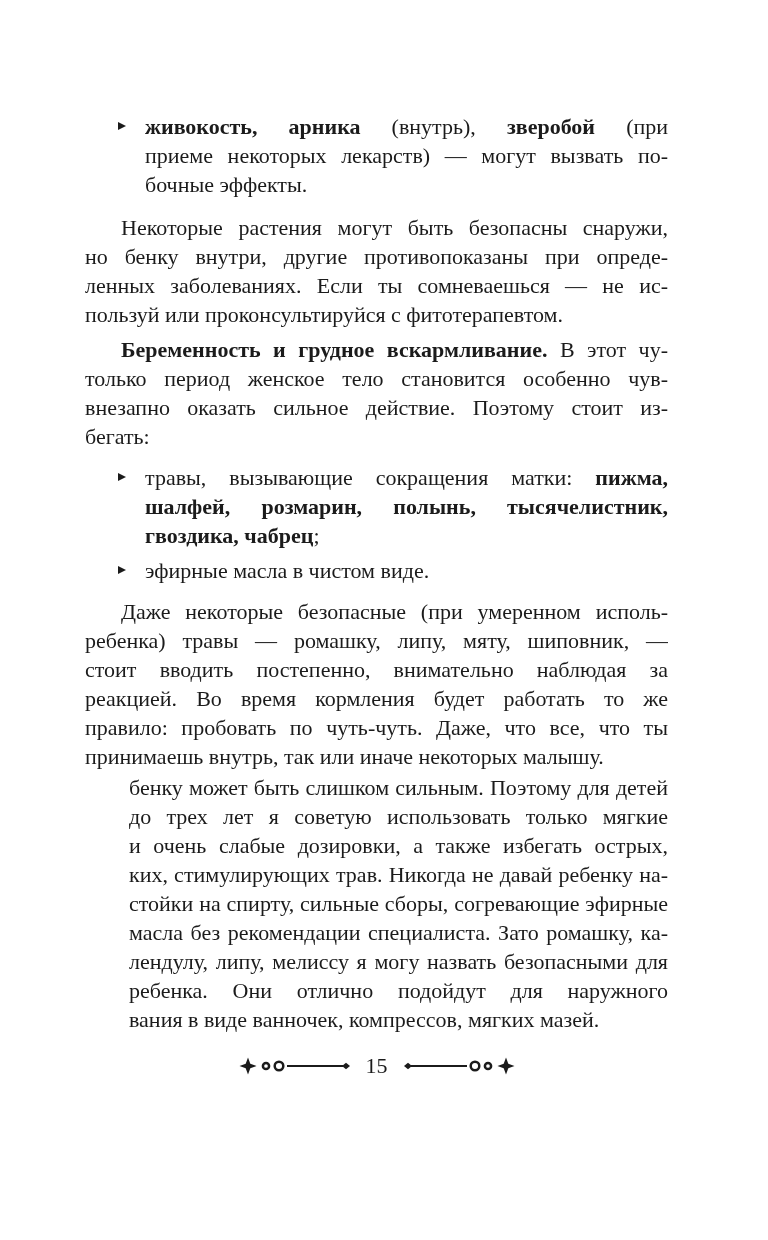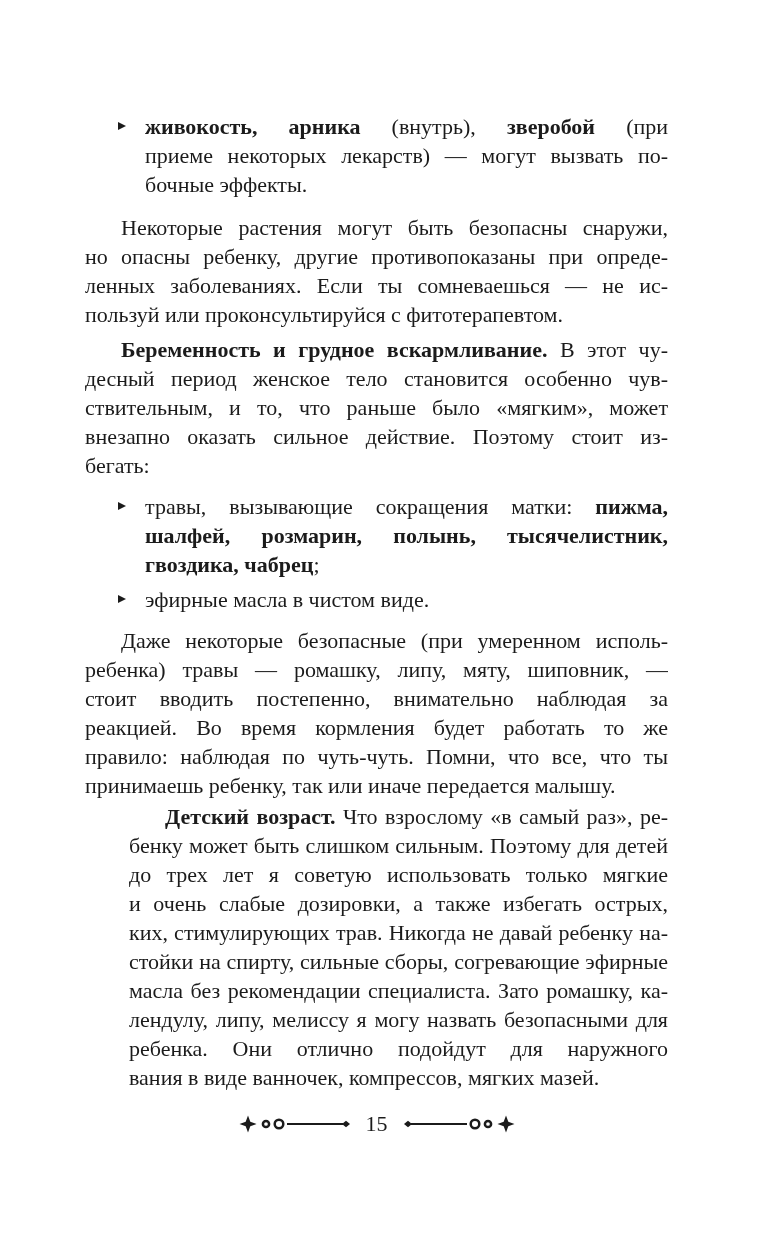--- a/index.html
+++ b/index.html
@@ -75,51 +75,49 @@
 
   <div id="content">
       <div class="block bullet">
         <span class="marker"></span>
         <div class="line first"><span class="bold">живокость, арника</span><span> (внутрь), </span><span class="bold">зверобой</span><span> (при</span></div>
         <div class="line"><span>приеме некоторых лекарств) — могут вызвать по-</span></div>
         <div class="line last"><span>бочные эффекты.</span></div>
       </div>
       <div class="block para">
         <div class="line first"><span>Некоторые растения могут быть безопасны снаружи,</span></div>
-        <div class="line"><span>но опасны ребенку, другие противопоказаны при опреде-</span></div>
+        <div class="line"><span>но бенку внутри, другие противопоказаны при опреде-</span></div>
         <div class="line"><span>ленных заболеваниях. Если ты сомневаешься — не ис-</span></div>
         <div class="line last"><span>пользуй или проконсультируйся с фитотерапевтом.</span></div>
       </div>
       <div class="block para">
         <div class="line first"><span class="bold">Беременность и грудное вскармливание.</span><span> В этот чу-</span></div>
-        <div class="line"><span>десный период женское тело становится особенно чув-</span></div>
-        <div class="line"><span>ствительным, и то, что раньше было «мягким», может</span></div>
+        <div class="line"><span>только период женское тело становится особенно чув-</span></div>
         <div class="line"><span>внезапно оказать сильное действие. Поэтому стоит из-</span></div>
         <div class="line last"><span>бегать:</span></div>
       </div>
       <div class="block bullet">
         <span class="marker"></span>
         <div class="line first"><span>травы, вызывающие сокращения матки: </span><span class="bold">пижма,</span></div>
         <div class="line"><span class="bold">шалфей, розмарин, полынь, тысячелистник,</span></div>
         <div class="line last"><span class="bold">гвоздика, чабрец</span><span>;</span></div>
       </div>
       <div class="block bullet">
         <span class="marker"></span>
         <div class="line first last"><span>эфирные масла в чистом виде.</span></div>
       </div>
       <div class="block para">
         <div class="line first"><span>Даже некоторые безопасные (при умеренном исполь-</span></div>
         <div class="line"><span>ребенка) травы — ромашку, липу, мяту, шиповник, —</span></div>
         <div class="line"><span>стоит вводить постепенно, внимательно наблюдая за</span></div>
         <div class="line"><span>реакцией. Во время кормления будет работать то же</span></div>
-        <div class="line"><span>правило: наблюдая по чуть-чуть. Помни, что все, что ты</span></div>
-        <div class="line last"><span>принимаешь ребенку, так или иначе передается малышу.</span></div>
+        <div class="line"><span>правило: пробовать по чуть-чуть. Даже, что все, что ты</span></div>
+        <div class="line last"><span>принимаешь внутрь, так или иначе некоторых малышу.</span></div>
       </div>
       <div class="block para">
-        <div class="line first"><span class="bold">Детский возраст.</span><span> Что взрослому «в самый раз», ре-</span></div>
         <div class="line"><span>бенку может быть слишком сильным. Поэтому для детей</span></div>
         <div class="line"><span>до трех лет я советую использовать только мягкие настои</span></div>
         <div class="line"><span>и очень слабые дозировки, а также избегать острых, горь-</span></div>
         <div class="line"><span>ких, стимулирующих трав. Никогда не давай ребенку на-</span></div>
         <div class="line"><span>стойки на спирту, сильные сборы, согревающие эфирные</span></div>
         <div class="line"><span>масла без рекомендации специалиста. Зато ромашку, ка-</span></div>
         <div class="line"><span>лендулу, липу, мелиссу я могу назвать безопасными для</span></div>
         <div class="line"><span>ребенка. Они отлично подойдут для наружного использо-</span></div>
         <div class="line last"><span>вания в виде ванночек, компрессов, мягких мазей.</span></div>
       </div>

